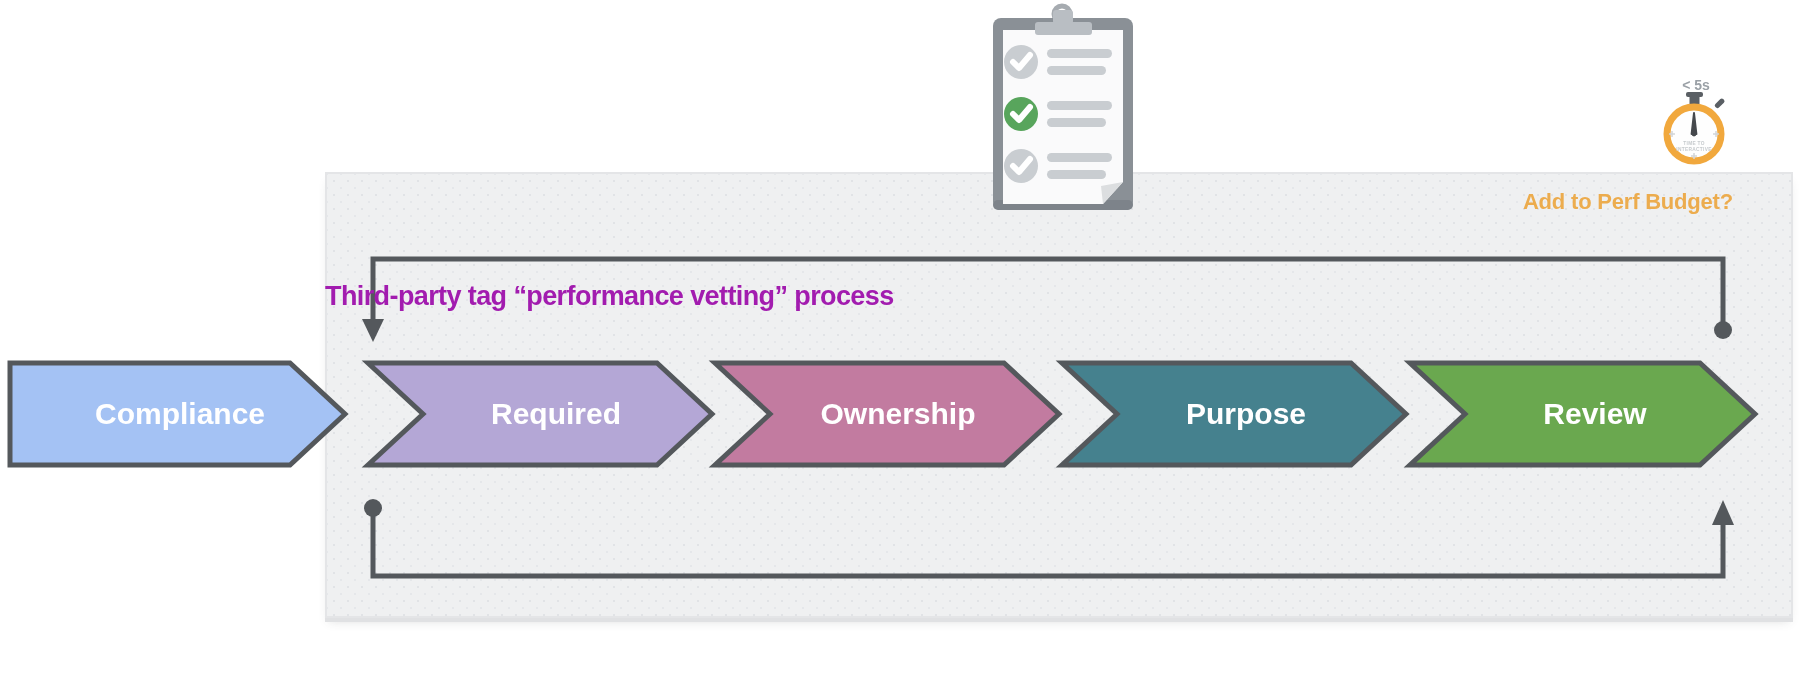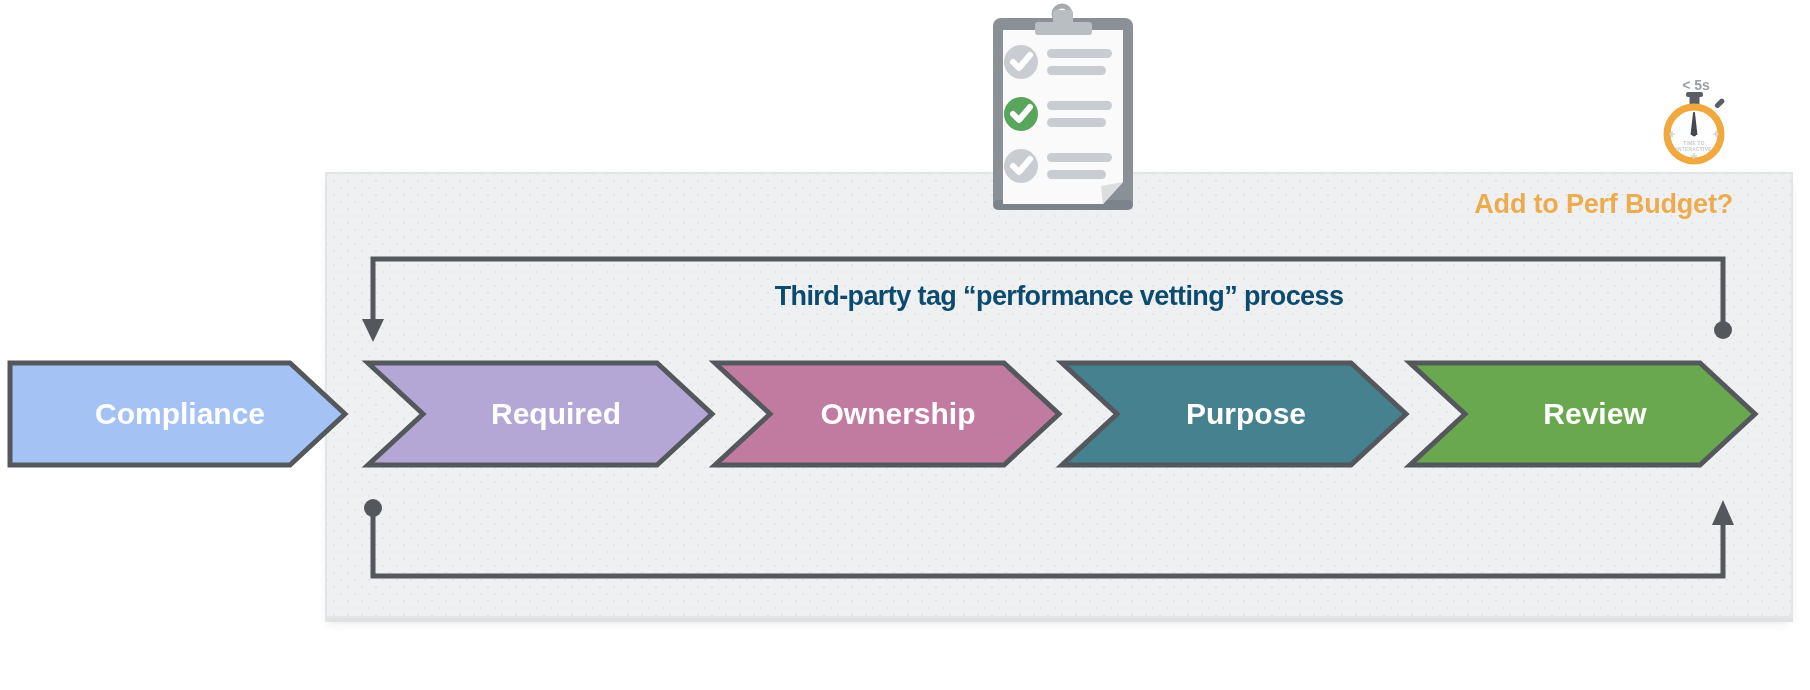--- a/index.html
+++ b/index.html
@@ -14,26 +14,26 @@
       radial-gradient(#E1E3E6 1px, transparent 1.3px),
       radial-gradient(#E5E7EA 1px, transparent 1.3px);
     background-size:14px 14px;
     background-position:0 0,7px 7px;
     border:2px solid #E4E5E7;
     box-shadow:0 4px 0 0 #E0E1E3, 0 7px 10px -4px rgba(60,64,67,0.18);
     box-sizing:border-box;
   }
   .title{
     position:absolute;left:325px;top:281px;width:1468px;
-    text-align:center;font-size:27px;font-weight:700;color:#0c4a6e;
+    font-size:27px;font-weight:700;color:#a21caf;
     letter-spacing:-0.6px;
   }
   .budget-label{
     position:absolute;right:77px;top:189px;
-    font-size:27px;font-weight:700;color:#ECAC4E;letter-spacing:-0.2px;
+    font-size:22px;font-weight:700;color:#ECAC4E;letter-spacing:-0.2px;
   }
   svg{position:absolute;display:block;}
   .loops{left:0;top:0;}
   .chevrons{left:0;top:358px;}
   .clipboard{left:985px;top:2px;}
   .stopwatch{left:1648px;top:66px;}
   .chev-label{
     font-family:"Liberation Sans",sans-serif;font-size:30px;font-weight:700;fill:#ffffff;
   }
   .face-text{

